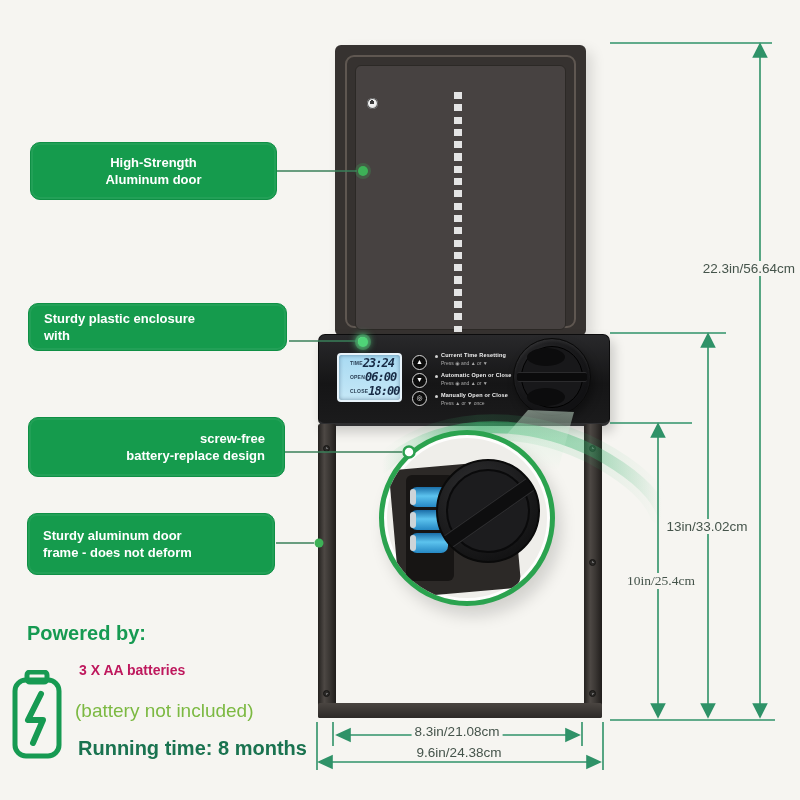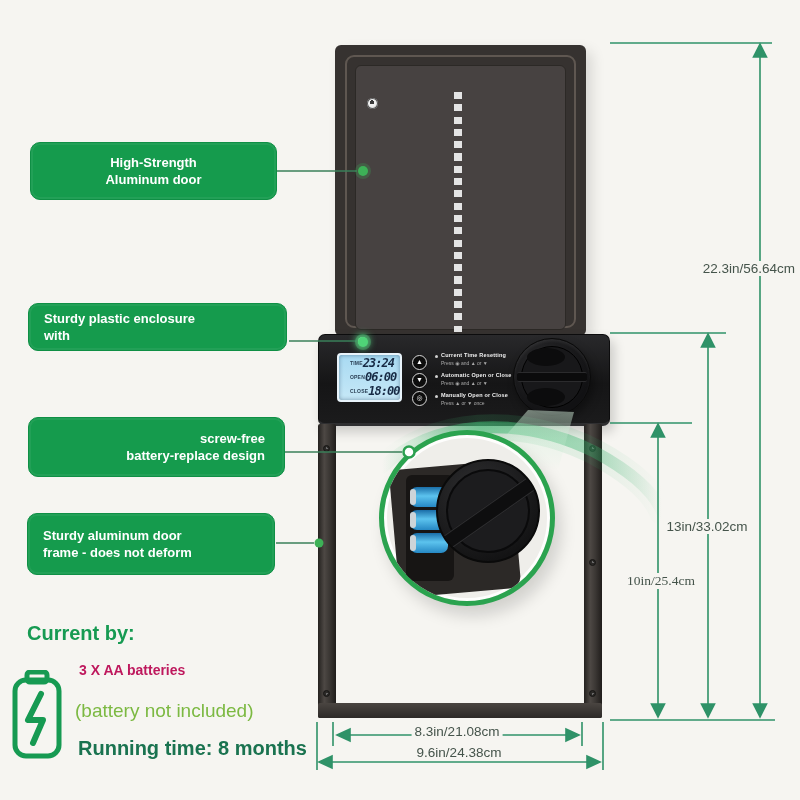--- a/index.html
+++ b/index.html
@@ -244,21 +244,21 @@
 
   <div class="callout center" style="left:30px;  top:142px; width:247px; height:58px;">High-Strength
 Aluminum door</div>
   <div class="callout left" style="left:28px;  top:303px; width:259px; height:48px;">Sturdy plastic enclosure
 with</div>
   <div class="callout right" style="left:28px;  top:417px; width:257px; height:60px;">screw-free
 battery-replace design</div>
   <div class="callout left" style="left:27px;  top:513px; width:248px; height:62px;">Sturdy aluminum door
 frame - does not deform</div>
 
-  <div class="powered-by">Current by:</div>
+  <div class="powered-by">Powered by:</div>
   <svg class="overlay" style="left:10px; top:670px;" width="54" height="92">
     <rect x="17" y="2" width="20" height="10" rx="3" fill="none" stroke="#169a52" stroke-width="5"></rect>
     <rect x="5" y="10" width="44" height="76" rx="11" fill="none" stroke="#169a52" stroke-width="5"></rect>
     <polyline points="31,24 18,50 33,50 23,73" fill="none" stroke="#169a52" stroke-width="6" stroke-linecap="round" stroke-linejoin="round"></polyline>
   </svg>
   <div class="batteries">3 X AA batteries</div>
   <div class="not-incl">(battery not included)</div>
   <div class="run-time">Running time: 8 months</div>
 
   <div class="dim-label" style="right:2px; top:261px;">22.3in/56.64cm</div>

